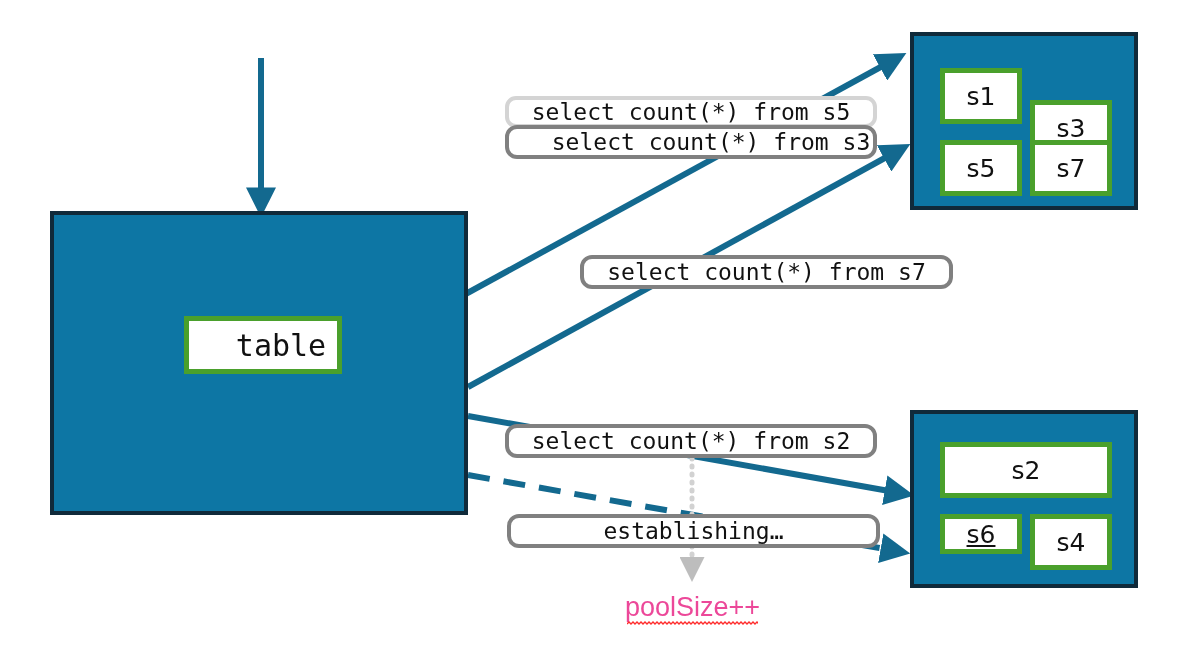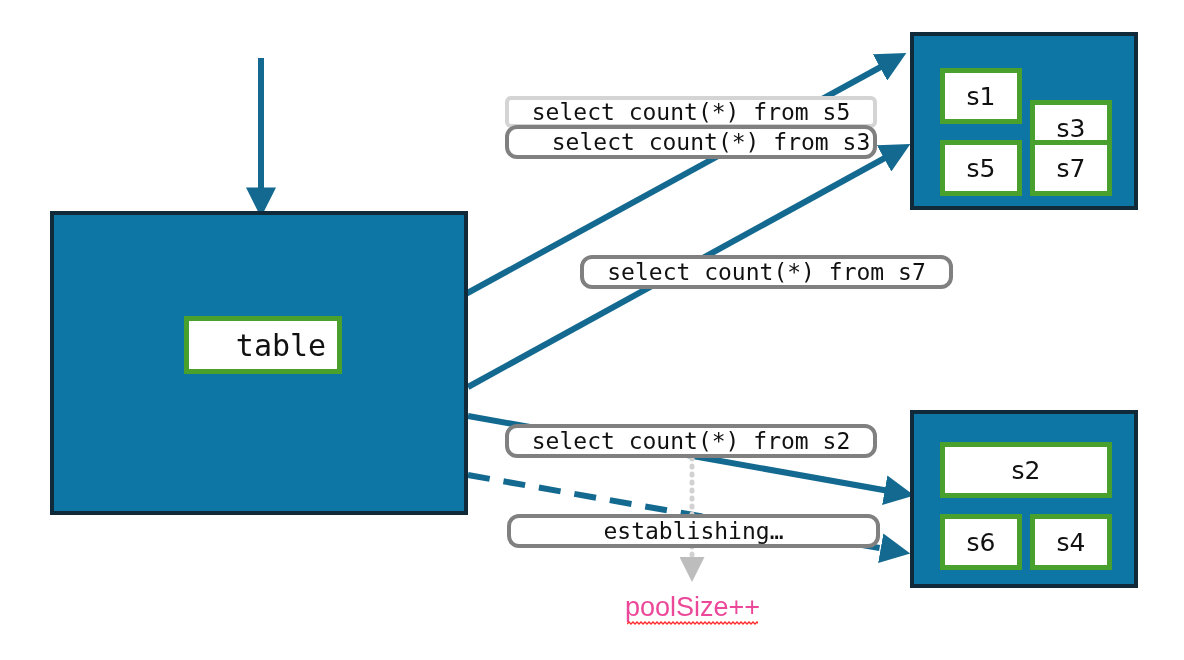--- a/index.html
+++ b/index.html
@@ -65,21 +65,21 @@
     display: flex;
     align-items: center;
     justify-content: center;
     font-family: "DejaVu Sans Mono", monospace;
     font-size: 23px;
     color: #111111;
     white-space: nowrap;
   }
   .qlabel.faded {
     border-color: #d4d4d4;
-    border-radius: 6px;
+    border-radius: 11px;
   }
 
   
   .annotation {
     position: absolute;
     font-family: "Liberation Sans", sans-serif;
     font-size: 27px;
     color: #ec4899;
     white-space: nowrap;
   }
@@ -149,17 +149,17 @@
 
   <div class="pool" style="left:910px; top:32px; width:228px; height:178px;">
     <div class="node session" style="left:26px; top:32px; width:82px; height:56px;">s1</div>
     <div class="node session" style="left:116px; top:32px; width:82px; height:56px;margin-top:32px;">s3</div>
     <div class="node session" style="left:26px; top:104px; width:82px; height:56px;">s5</div>
     <div class="node session" style="left:116px; top:104px; width:82px; height:56px;">s7</div>
   </div>
 
   <div class="pool" style="left:910px; top:410px; width:228px; height:178px;">
     <div class="node session" style="left:26px; top:28px; width:172px; height:56px;">s2</div>
-    <div class="node session" style="left:26px; top:100px; width:82px; height:56px;">s6</div>
+    <div class="node session" style="left:26px; top:100px; width:82px; height:40px;text-decoration:underline;">s6</div>
     <div class="node session" style="left:116px; top:100px; width:82px; height:56px;text-align:right;">s4</div>
   </div>
 
 </div>
 
 </body></html>

